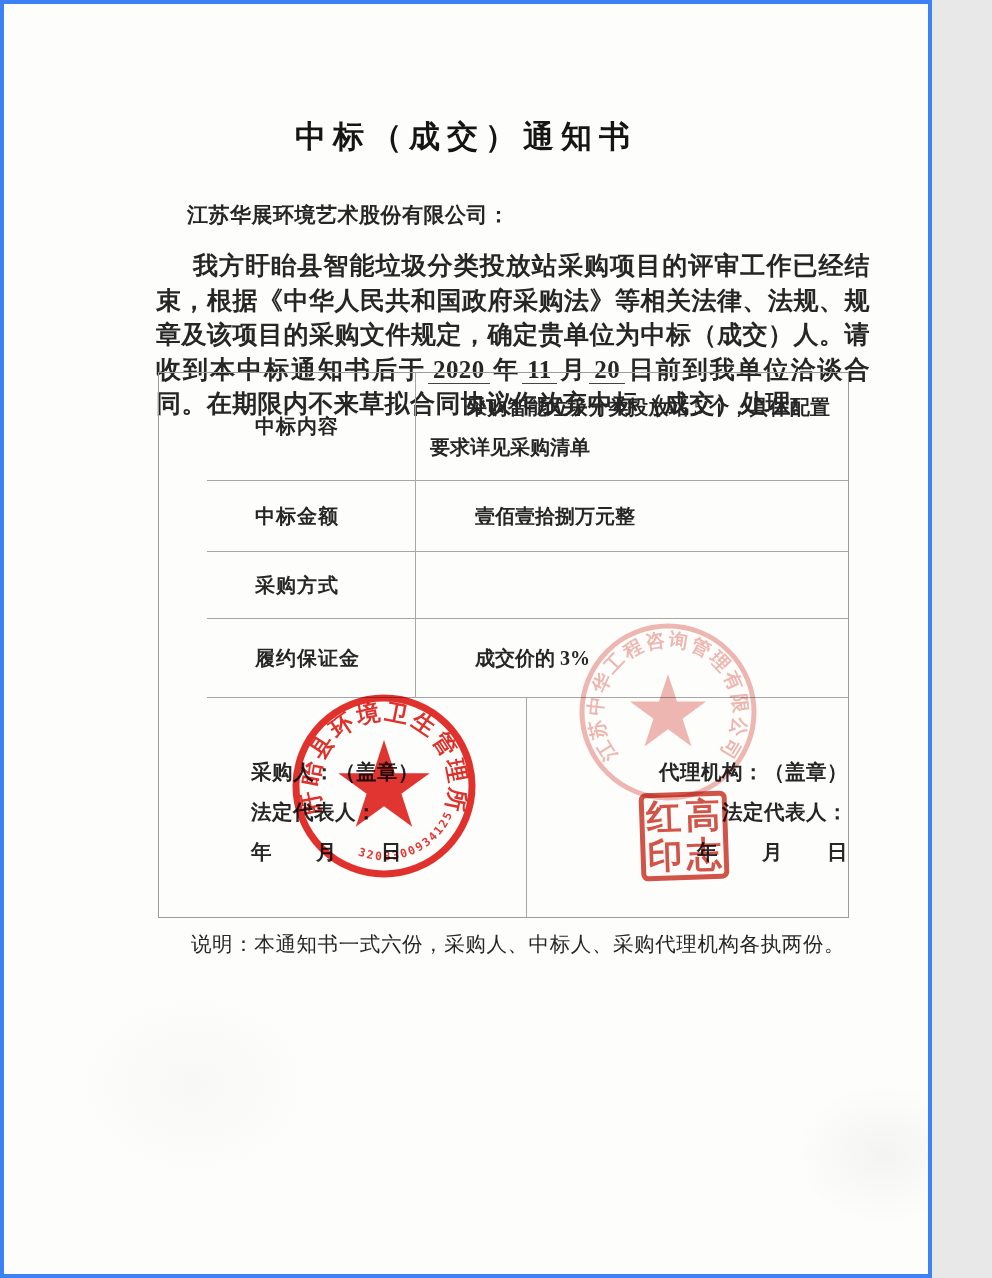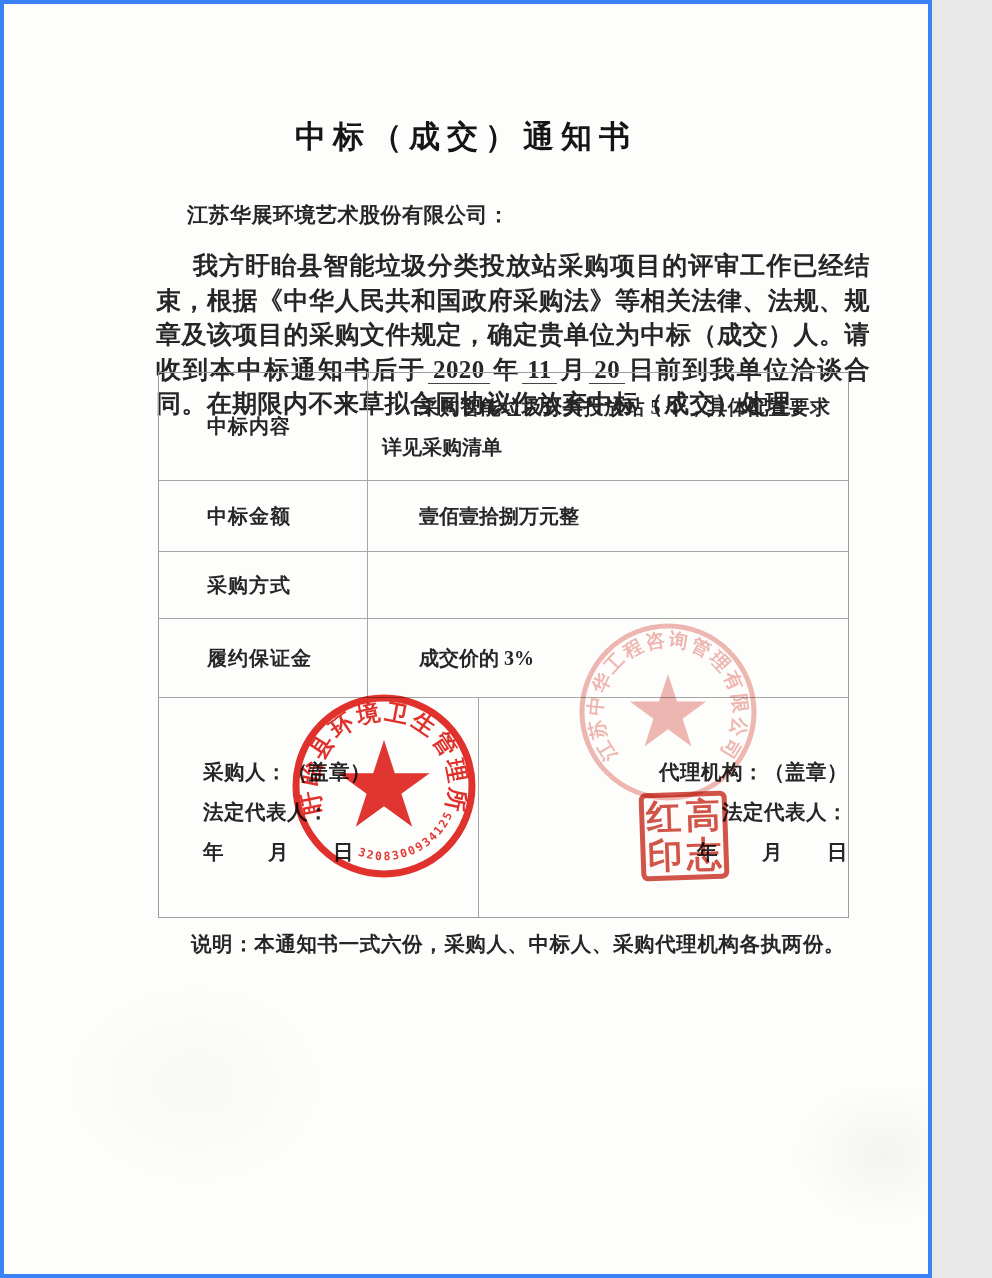--- a/index.html
+++ b/index.html
@@ -32,40 +32,40 @@
     position:absolute;left:140px;top:233px;width:714px;
     margin:12px;font-size:25px;line-height:34.5px;
     text-align:justify;text-justify:inter-ideograph;
     text-indent:37px;font-weight:700;letter-spacing:0.4px;
   }
   .u{border-bottom:1.5px solid #444;padding:0 5px;margin:0 2px;}
 
   .btable{
     position:absolute;left:154px;top:368px;width:691px;box-sizing:border-box;
     border:1px solid #9c9c9c;
-    font-size:20px;font-weight:600;
+    font-size:20px;font-weight:600;padding-left:48px;
   }
   .trow{display:flex;box-sizing:border-box;}
-  .trow + .trow{border-top:1px solid #a6a6a6;}
+  .trow + .trow{border-top:1px solid #a6a6a6;gap:8px;}
   .tlabel{
     width:209px;box-sizing:border-box;border-right:1px solid #a6a6a6;
     display:flex;align-items:center;padding-left:48px;letter-spacing:1px;
   }
   .tvalue{flex:1;display:flex;align-items:center;box-sizing:border-box;padding:6px 14px 6px 10px;}
   .tvalue p{margin:4px;text-indent:37px;line-height:40px;text-align:justify;}
   .r0{height:107px;}.r1{height:71px;}.r2{height:67px;}.r3{height:79px;font-family:Liberation Serif, serif;}
   .sigrow{height:220px;display:flex;box-sizing:border-box;border-top:1px solid #a6a6a6;}
   .sigcell{box-sizing:border-box;padding-top:54px;line-height:40px;font-size:20.5px;letter-spacing:0.5px;}
   .sigcell.left{width:320px;border-right:1px solid #a6a6a6;padding-left:44px;}
   .sigcell.right{flex:1;padding-left:40px;text-align:right;}
   .dateline .gap{margin-right:44px;}
 
   .note{
     position:absolute;left:187px;top:926px;
-    font-size:20.5px;font-weight:700;letter-spacing:0.6px;
+    font-size:20.5px;font-weight:400;letter-spacing:0.6px;
   }
 
   .stamp{position:absolute;pointer-events:none;mix-blend-mode:multiply;}
   .stamp.purchaser{left:285px;top:687px;}
   .stamp.agency{left:564px;top:608px;opacity:0.52;}
   .name-seal{
     position:absolute;left:636px;top:788px;width:88px;height:88px;box-sizing:border-box;
     border:5px solid #d0453a;border-radius:7px;
     display:grid;grid-template-columns:1fr 1fr;
     transform:rotate(-2deg);

